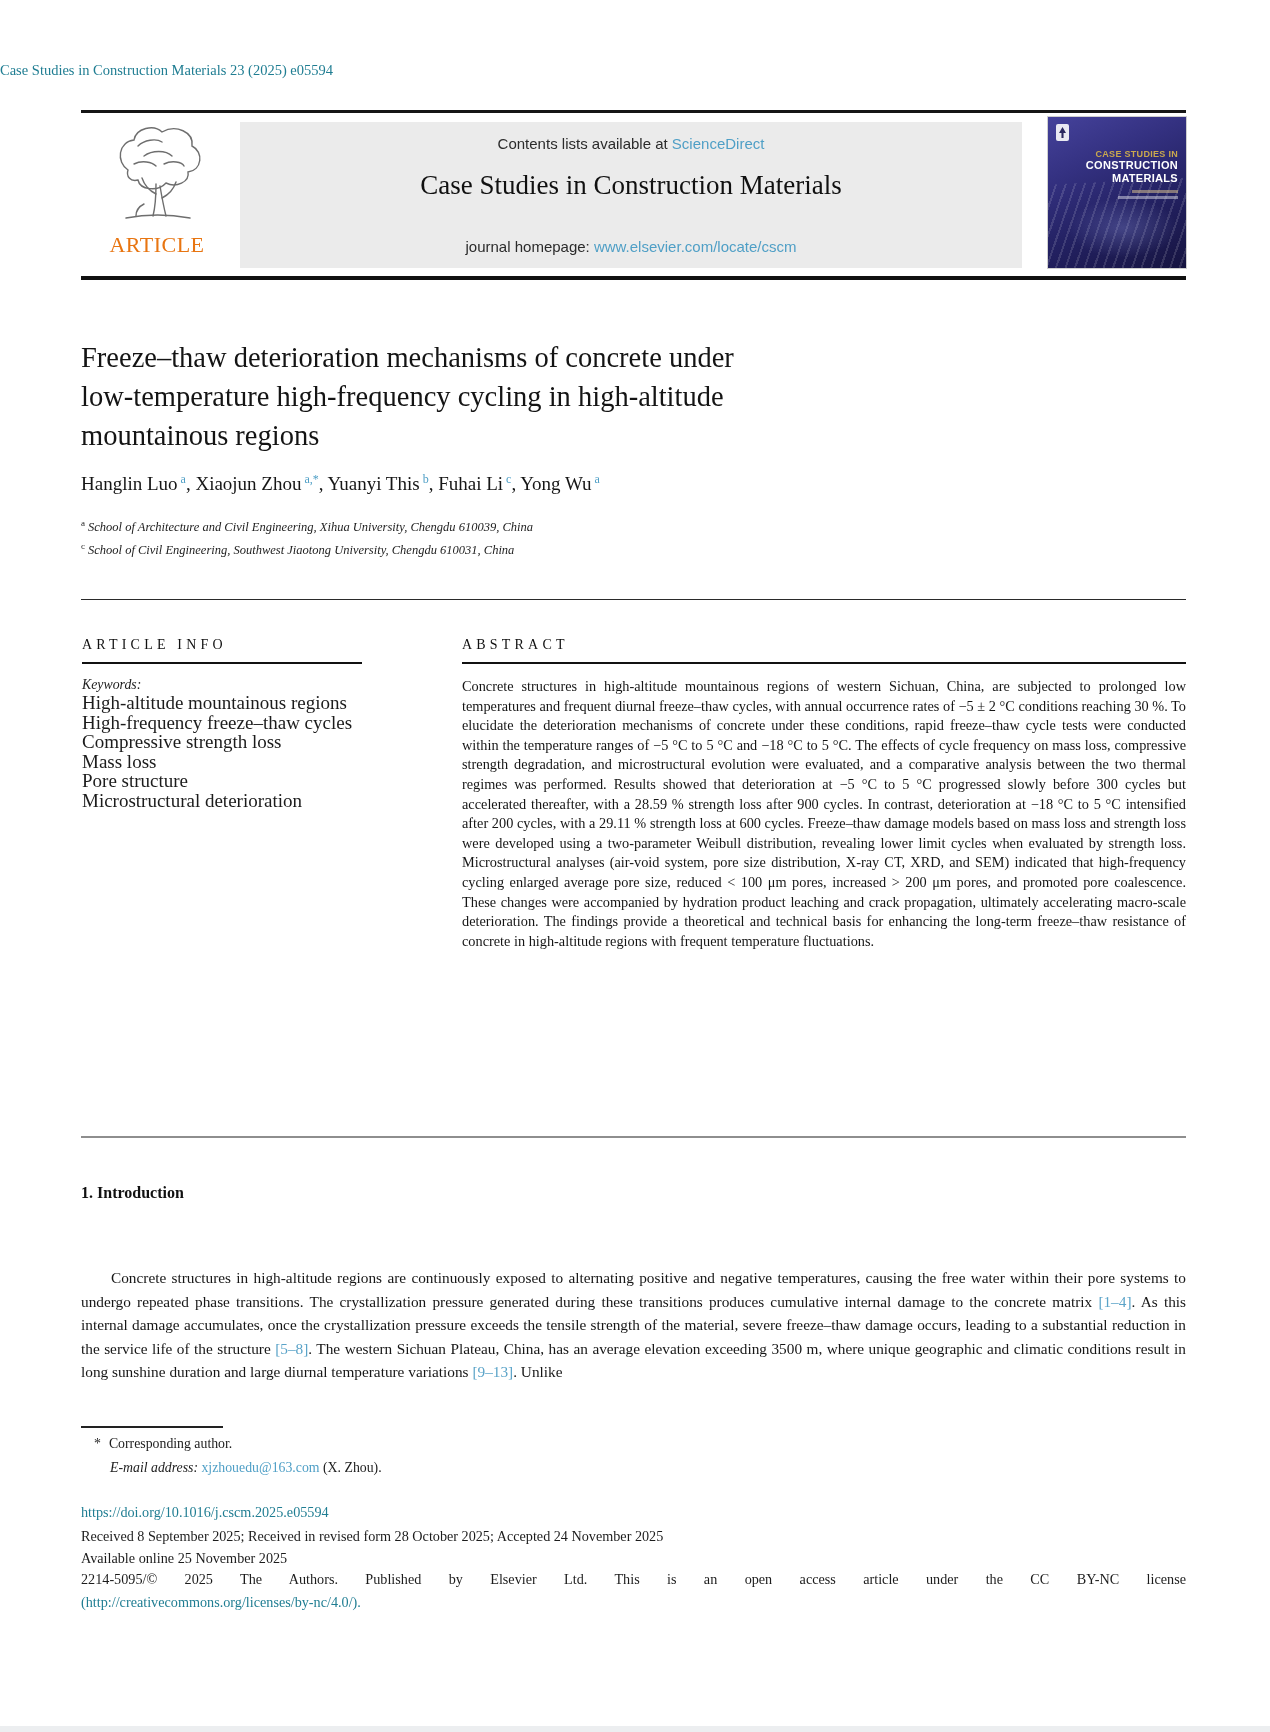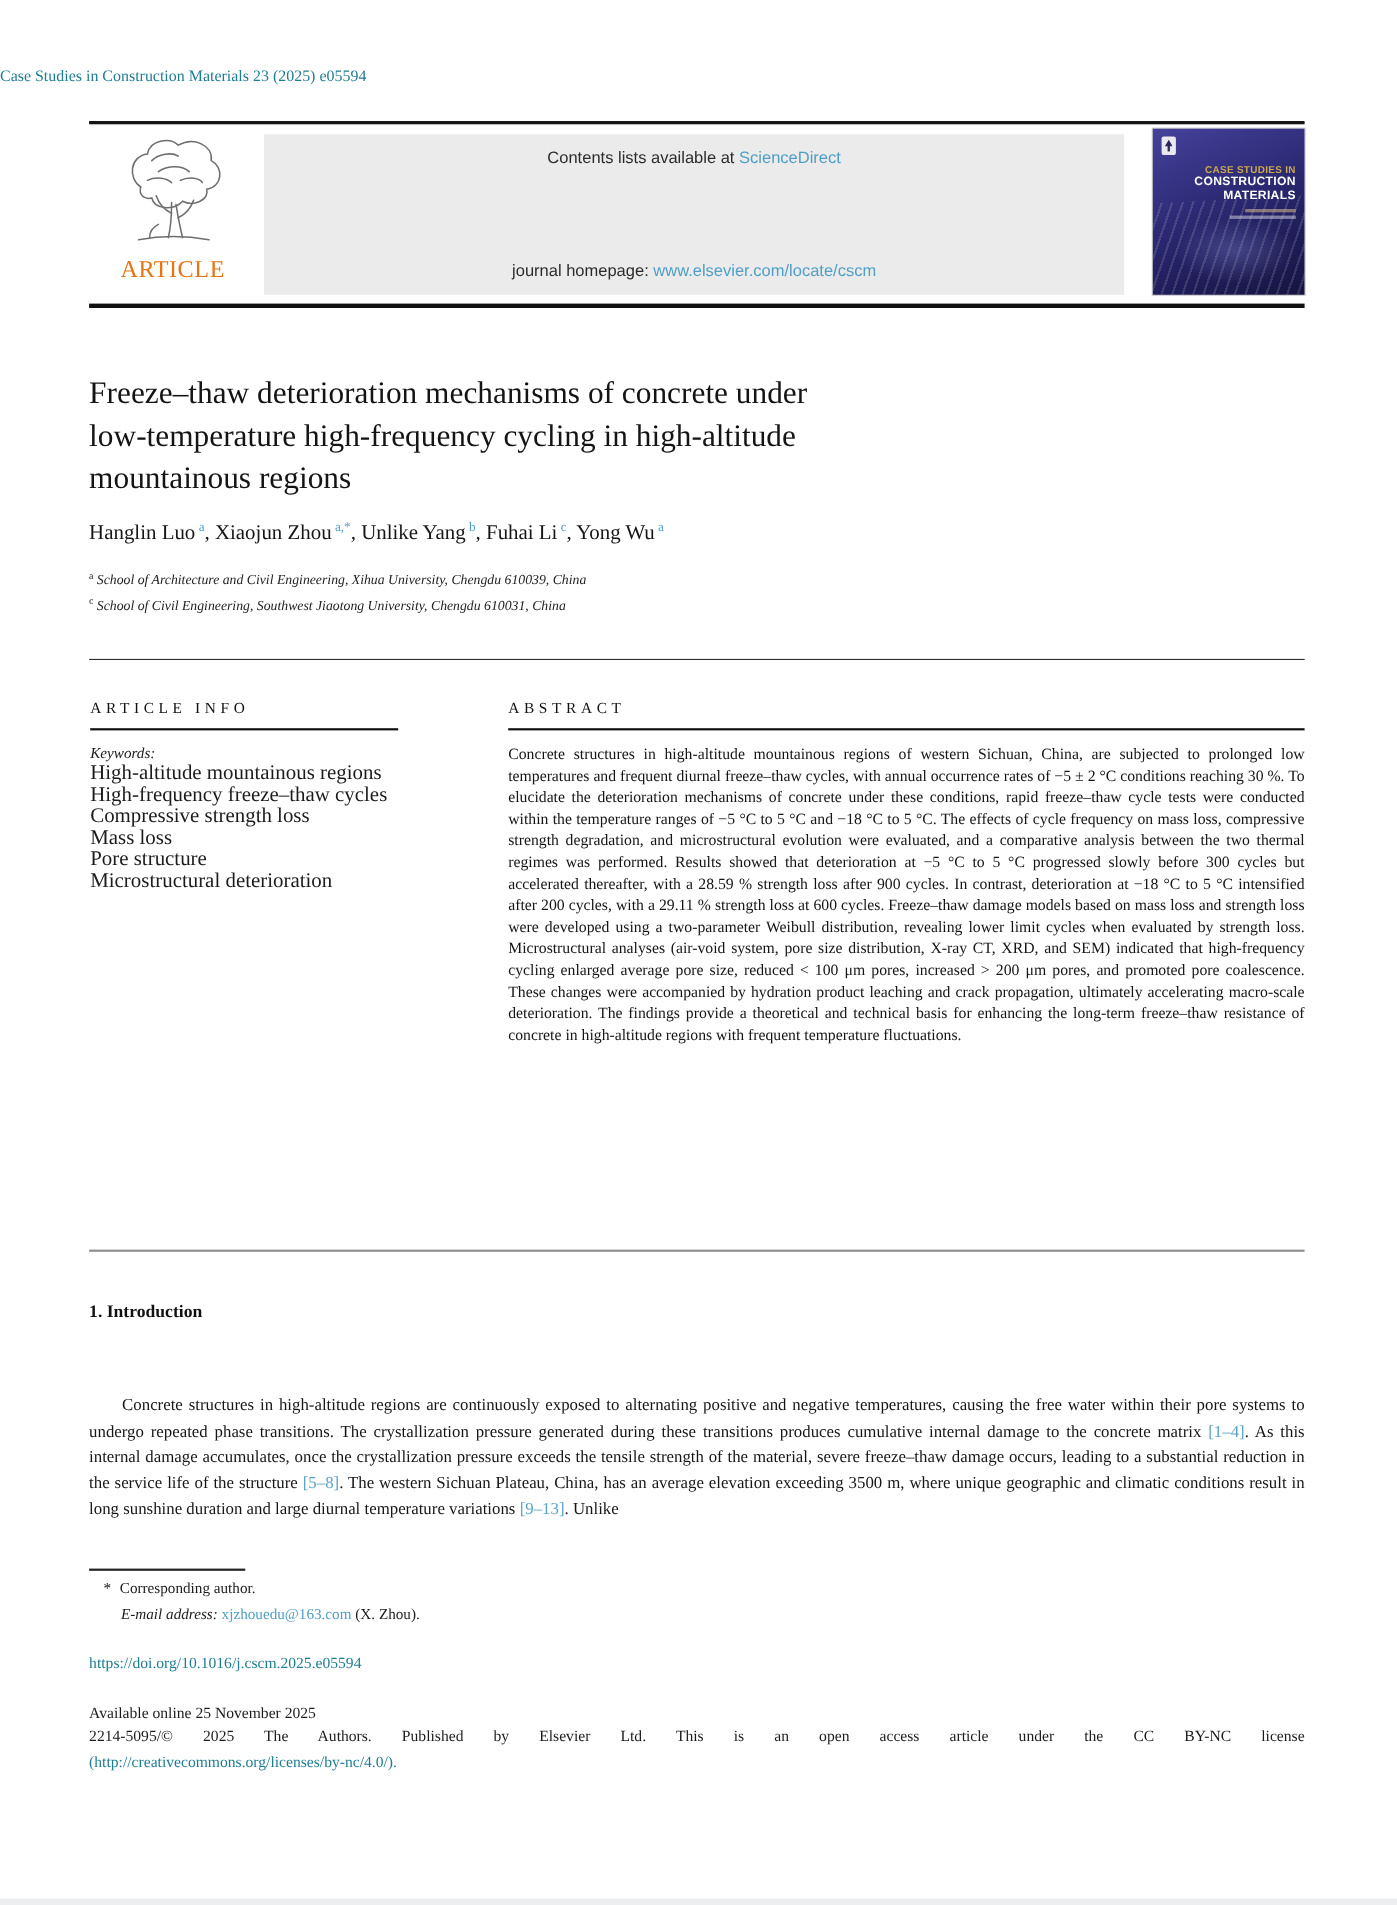--- a/index.html
+++ b/index.html
@@ -117,20 +117,21 @@
         <path d="M38 96 C38 90 42 86 46 84"></path>
       </g>
     </svg>
     <div class="elsevier-word">ARTICLE</div>
   </div>
 
   <div class="abs gray-band">
     <div class="band-inner contents-line">
       <span>Contents lists available at </span><span class="link-blue">ScienceDirect</span>
     </div>
+    <div class="band-inner band-title">Case Studies in Construction Materials</div>
     <div class="band-inner homepage-line">
       <span>journal homepage: </span><span class="link-blue">www.elsevier.com/locate/cscm</span>
     </div>
   </div>
 
   <div class="abs cover">
     <div class="cover-texture"></div>
     <div class="cover-glow"></div>
     <div class="cover-logo"></div>
     <div class="cover-titles">
@@ -146,21 +147,21 @@
 
   <div class="abs article-title">
     <div>Freeze–thaw deterioration mechanisms of concrete under</div>
     <div>low-temperature high-frequency cycling in high-altitude</div>
     <div>mountainous regions</div>
   </div>
 
   <div class="abs authors">
     <span><span>Hanglin Luo</span><sup class="auth-sup">a</sup><span>, </span></span>
     <span><span>Xiaojun Zhou</span><sup class="auth-sup">a,*</sup><span>, </span></span>
-    <span><span>Unlike Yang</span><sup class="auth-sup">b</sup><span>, </span></span>
+    <span><span>Yuanyi This</span><sup class="auth-sup">b</sup><span>, </span></span>
     <span><span>Fuhai Li</span><sup class="auth-sup">c</sup><span>, </span></span>
     <span><span>Yong Wu</span><sup class="auth-sup">a</sup><span></span></span>
   </div>
 
   <div class="abs affiliations">
     <div><sup class="aff-sup">a</sup><span>School of Architecture and Civil Engineering, Xihua University, Chengdu 610039, China</span></div>
     <div><sup class="aff-sup">c</sup><span>School of Civil Engineering, Southwest Jiaotong University, Chengdu 610031, China</span></div>
   </div>
 
   <div class="abs rule-info-top"></div>
@@ -191,19 +192,20 @@
   <div class="abs footnote-rule"></div>
   <div class="abs footnote-1">
     <span class="footnote-marker">*</span><span>Corresponding author.</span>
   </div>
   <div class="abs footnote-2">
     <span class="email-label">E-mail address:</span>
     <span class="link-blue">xjzhouedu@163.com</span><span> (X. Zhou).</span>
   </div>
 
   <div class="abs doi-line link-teal">https://doi.org/10.1016/j.cscm.2025.e05594</div>
+  <div class="abs received-line">Received 8 September 2025; Received in revised form 28 October 2025; Accepted 24 November 2025</div>
   <div class="abs available-line">Available online 25 November 2025</div>
   <div class="abs license-line">2214-5095/© 2025 The Authors. Published by Elsevier Ltd. This is an open access article under the CC BY-NC license</div>
   <div class="abs license-url-line link-teal">(http://creativecommons.org/licenses/by-nc/4.0/).</div>
 
   <div class="abs bottom-strip"></div>
 
 </div>
 
 </body></html>

